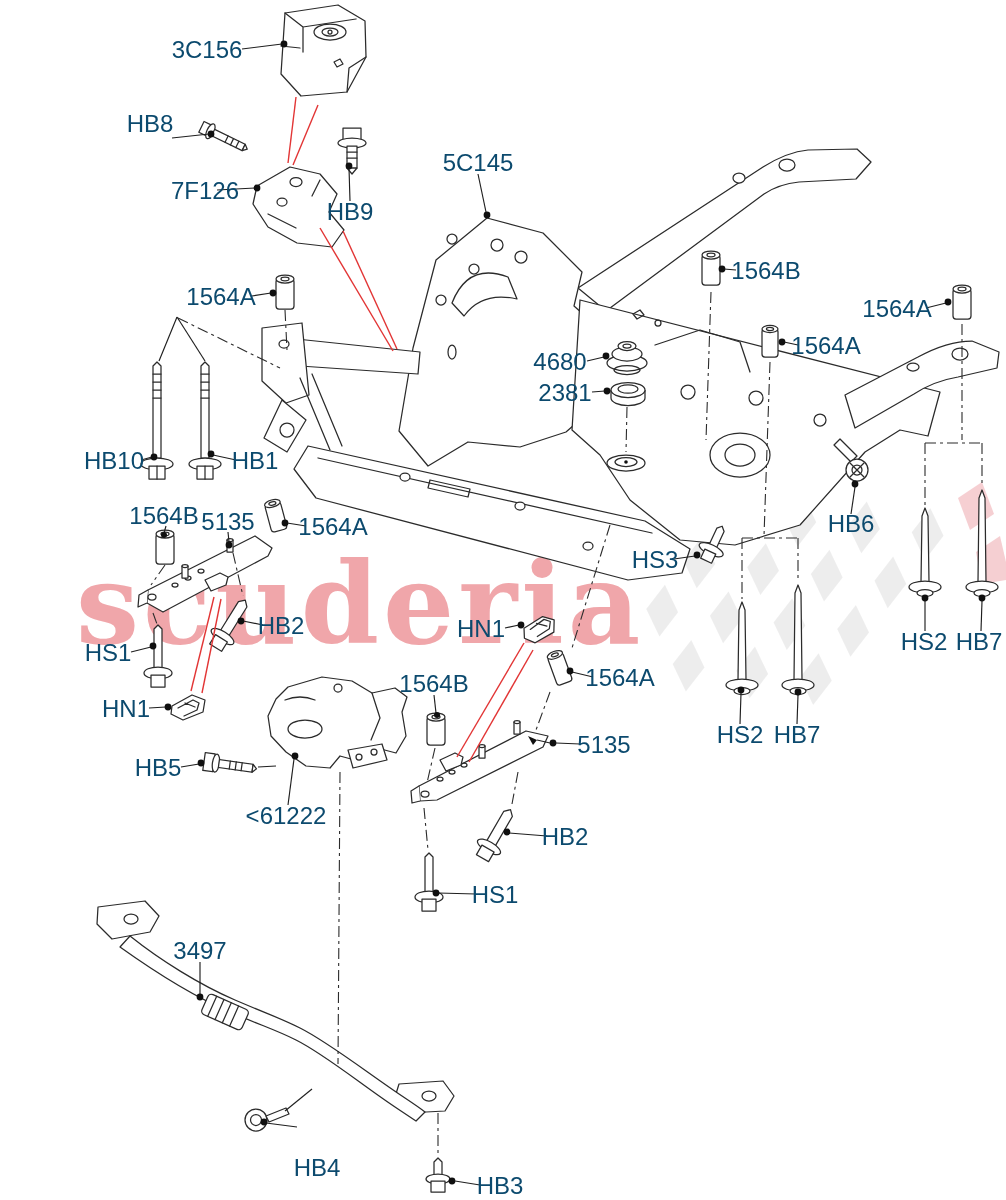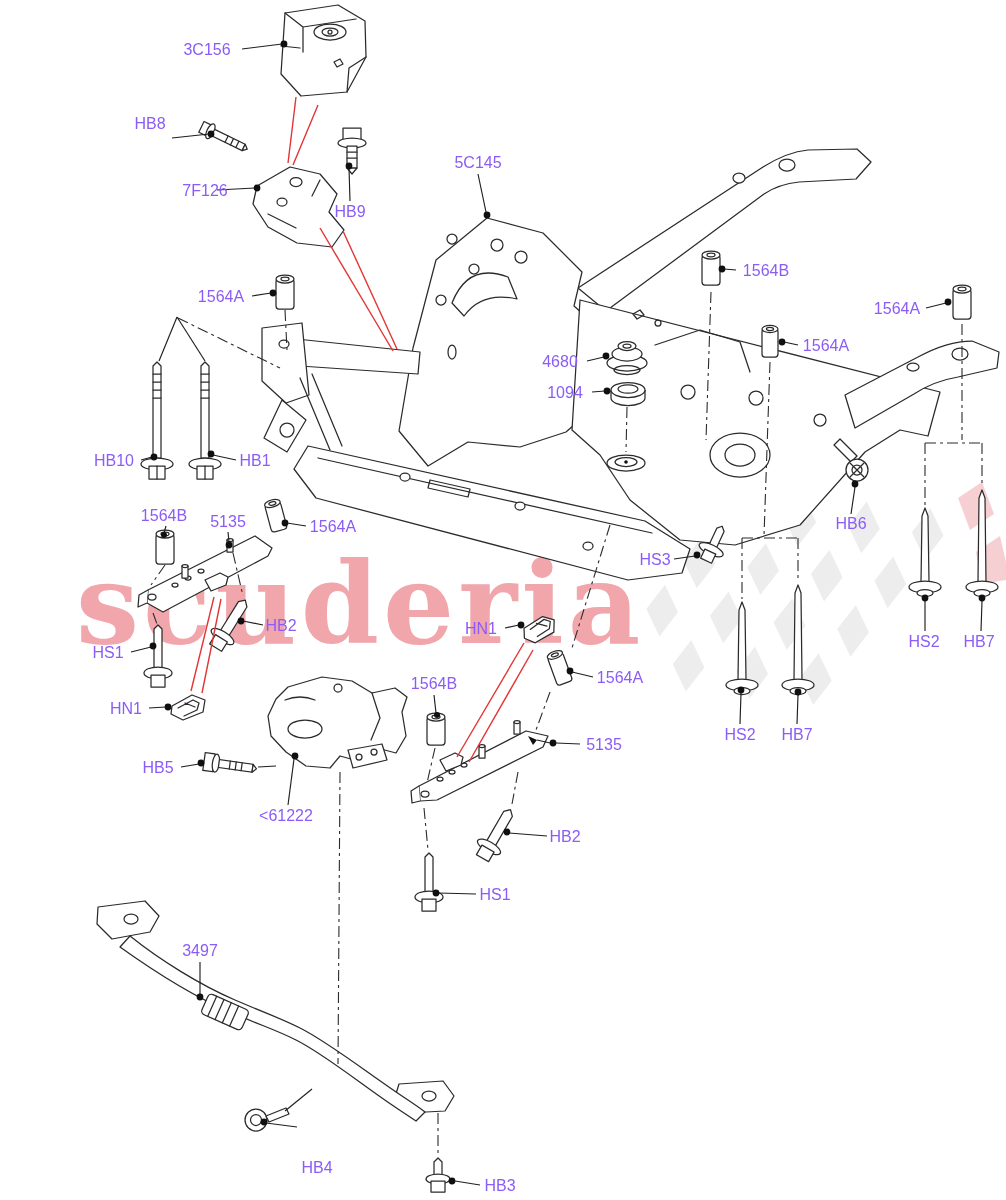--- a/index.html
+++ b/index.html
@@ -4,21 +4,21 @@
 <style>
   html,body{margin:0;padding:0;background:#fff;}
   .stage{position:relative;width:1006px;height:1200px;background:#fff;overflow:hidden;
          font-family:"Liberation Sans",sans-serif;}
   .wm-brand{position:absolute;left:76px;top:538px;font-family:"DejaVu Serif",serif;
             font-weight:bold;font-size:112px;letter-spacing:4px;color:#f0a6aa;
             white-space:nowrap;user-select:none;}
   .wm-tag{position:absolute;left:80px;top:646px;font-family:"DejaVu Sans",sans-serif;
           font-size:44px;letter-spacing:40px;color:#d6d6d6;white-space:nowrap;user-select:none;}
   svg.art{position:absolute;left:0;top:0;}
-  .lbl{position:absolute;transform:translate(-50%,-50%);color:#8b5cf6;font-size:16px;
+  .lbl{position:absolute;transform:translate(-50%,-50%);color:#0c4a6e;font-size:24px;
        line-height:1;white-space:nowrap;cursor:pointer;}
   
   .s{stroke:#2b2b2b;stroke-width:1.25;fill:none;stroke-linejoin:round;stroke-linecap:round;}
   .f{stroke:#2b2b2b;stroke-width:1.25;fill:#ffffff;stroke-linejoin:round;}
   .d{stroke:#2b2b2b;stroke-width:1.1;fill:none;stroke-dasharray:11 4 3 4;}
   .r{stroke:#e23535;stroke-width:1.4;fill:none;}
   .l{stroke:#1f1f1f;stroke-width:1.15;fill:none;}
   .dot{fill:#101010;stroke:none;}
   .g{fill:#e0e0e0;stroke:none;}
 </style>
@@ -452,21 +452,21 @@
   <div class="lbl" style="left:207px;top:50px">3C156</div>
   <div class="lbl" style="left:150px;top:124px">HB8</div>
   <div class="lbl" style="left:205px;top:191px">7F126</div>
   <div class="lbl" style="left:350px;top:212px">HB9</div>
   <div class="lbl" style="left:478px;top:163px">5C145</div>
   <div class="lbl" style="left:766px;top:271px">1564B</div>
   <div class="lbl" style="left:897px;top:309px">1564A</div>
   <div class="lbl" style="left:826px;top:346px">1564A</div>
   <div class="lbl" style="left:221px;top:297px">1564A</div>
   <div class="lbl" style="left:560px;top:362px">4680</div>
-  <div class="lbl" style="left:565px;top:393px">1094</div>
+  <div class="lbl" style="left:565px;top:393px">2381</div>
   <div class="lbl" style="left:114px;top:461px">HB10</div>
   <div class="lbl" style="left:255px;top:461px">HB1</div>
   <div class="lbl" style="left:851px;top:524px">HB6</div>
   <div class="lbl" style="left:655px;top:560px">HS3</div>
   <div class="lbl" style="left:164px;top:516px">1564B</div>
   <div class="lbl" style="left:228px;top:522px">5135</div>
   <div class="lbl" style="left:333px;top:527px">1564A</div>
   <div class="lbl" style="left:281px;top:626px">HB2</div>
   <div class="lbl" style="left:108px;top:653px">HS1</div>
   <div class="lbl" style="left:126px;top:709px">HN1</div>

